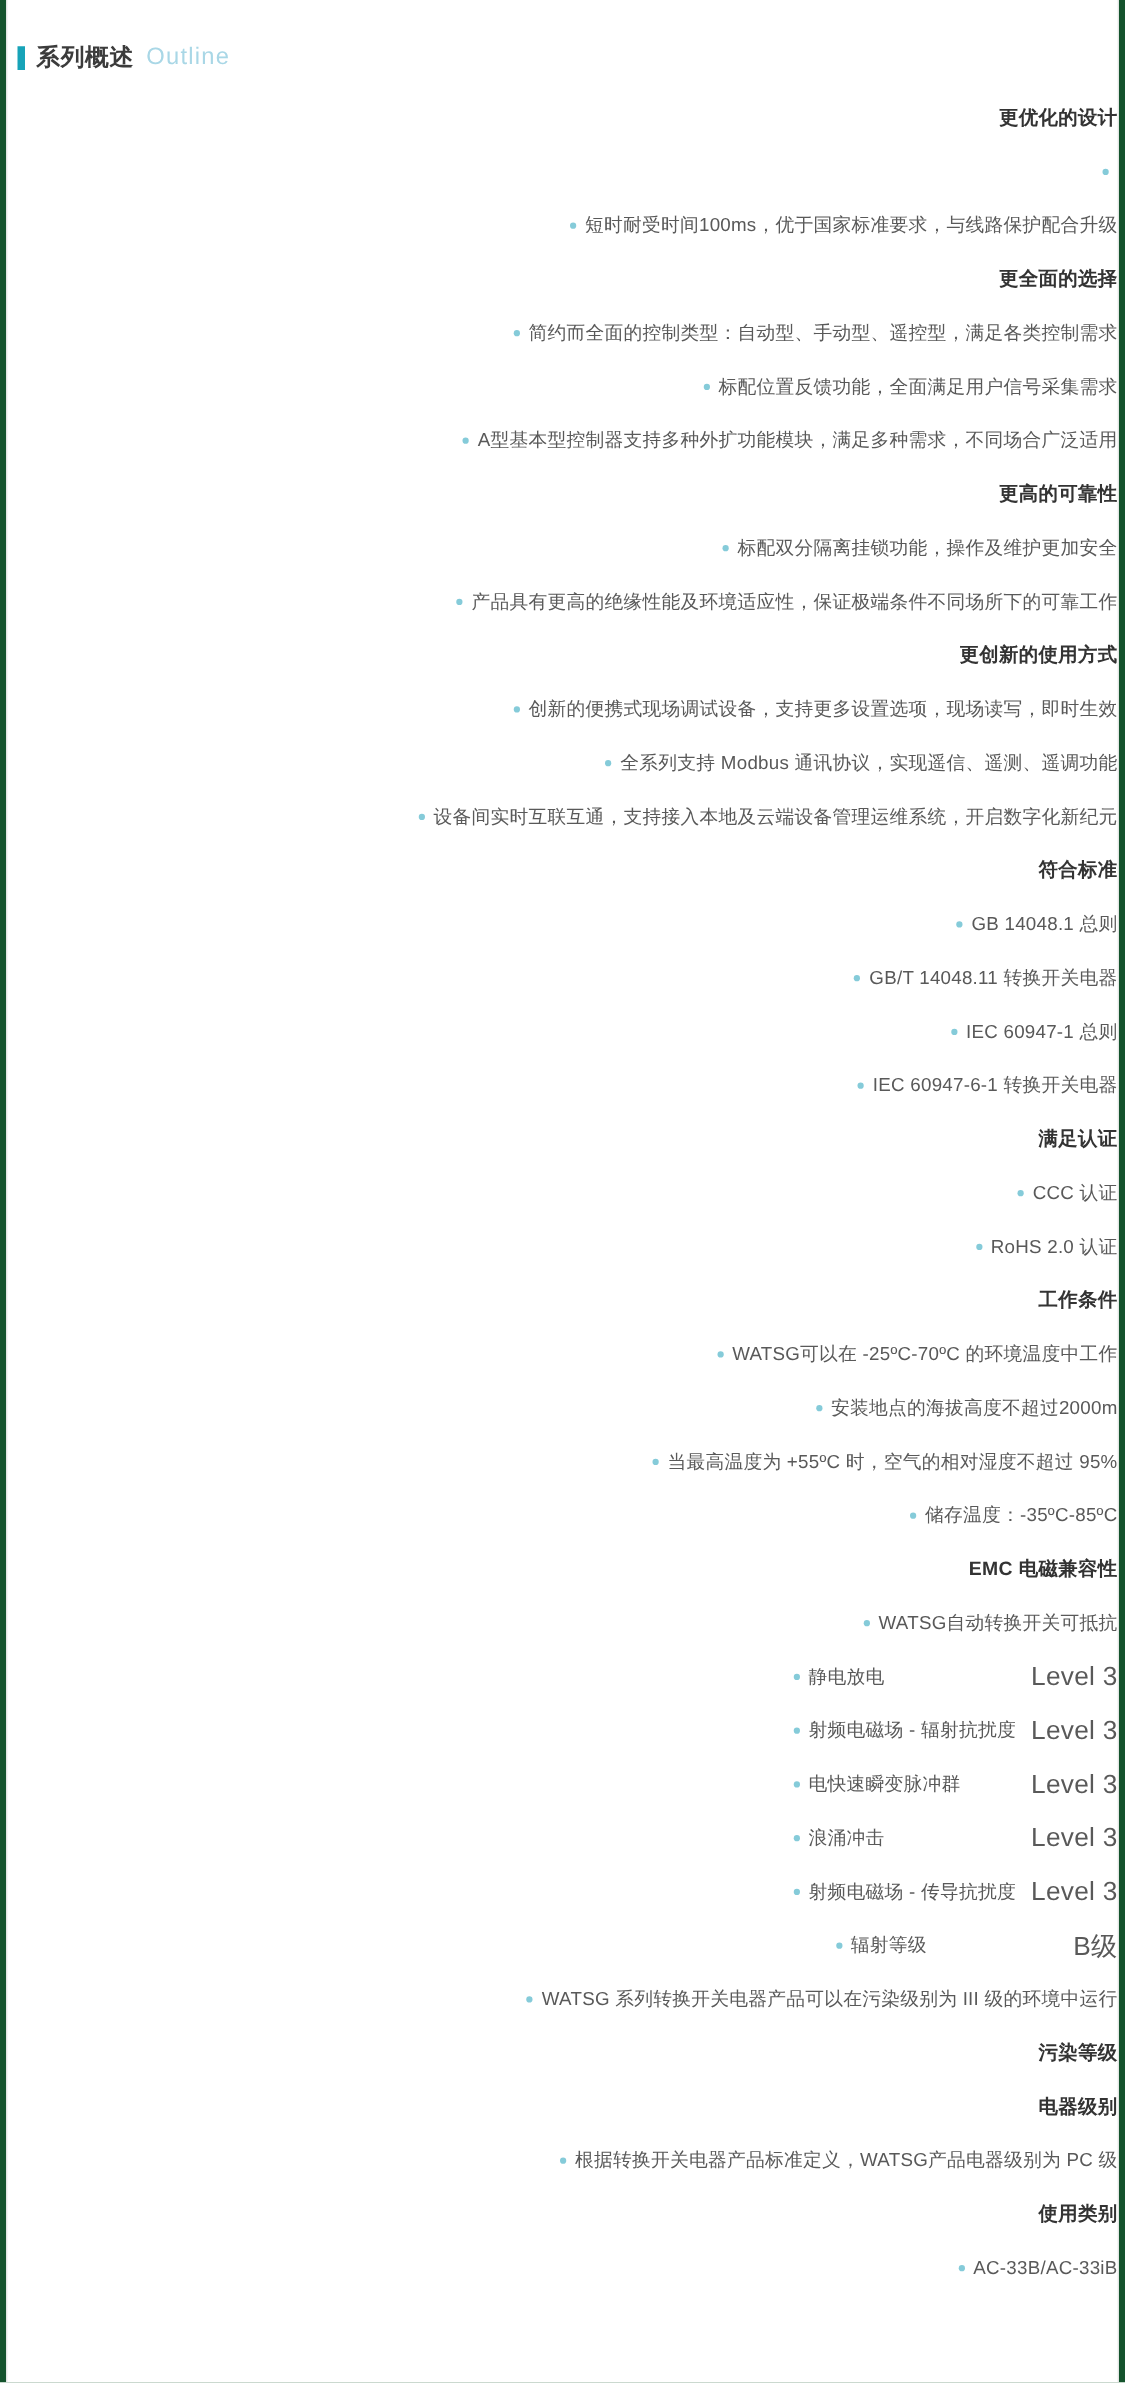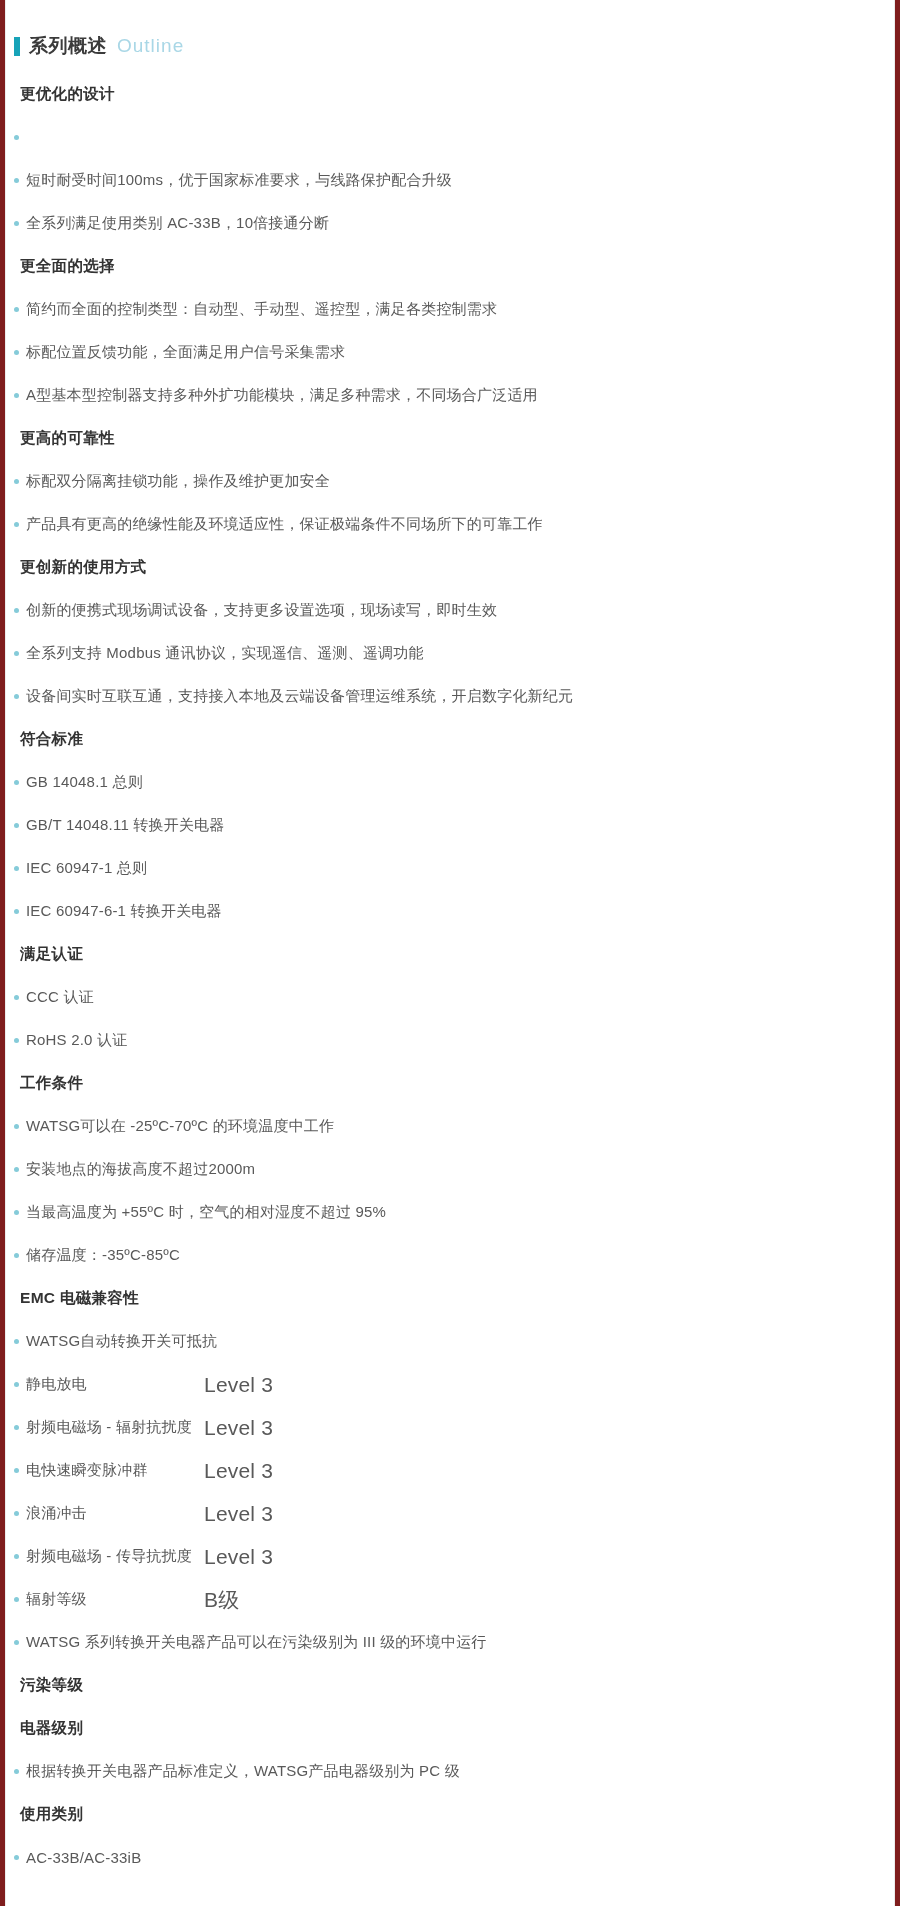--- a/index.html
+++ b/index.html
@@ -5,21 +5,21 @@
   html, body {
     margin: 0;
     padding: 0;
     background: #ffffff;
     font-family: "Liberation Sans", "DejaVu Sans", sans-serif;
   }
   .viewport {
     position: relative;
     width: 900px;
     height: 1906px;
-    background: #7f1d1d;
+    background: #14532d;
     overflow: hidden;
   }
   .page-card {
     position: absolute;
     left: 5px;
     right: 5px;
     top: 0;
     bottom: 0;
     background: #ffffff;
     border-left: 1px solid #ececec;
@@ -54,20 +54,21 @@
     letter-spacing: 1px;
   }
   .sections {
     margin-top: 14px;
   }
   .row {
     height: 43px;
     display: flex;
     align-items: center;
     box-sizing: border-box;
+    justify-content: flex-end;
   }
   .heading-row {
     padding-left: 14px;
   }
   .heading-text {
     font-size: 15.5px;
     font-weight: 700;
     color: #333333;
     letter-spacing: 0.3px;
   }
@@ -115,24 +116,20 @@
         <div class="row heading-row">
           <span class="heading-text">更优化的设计</span>
         </div>
         <div class="row bullet-row">
           <span class="dot"></span>
         </div>
         <div class="row bullet-row">
           <span class="dot"></span>
           <span class="item-text">短时耐受时间100ms，优于国家标准要求，与线路保护配合升级</span>
         </div>
-        <div class="row bullet-row">
-          <span class="dot"></span>
-          <span class="item-text">全系列满足使用类别 AC-33B，10倍接通分断</span>
-        </div>
         <div class="row heading-row">
           <span class="heading-text">更全面的选择</span>
         </div>
         <div class="row bullet-row">
           <span class="dot"></span>
           <span class="item-text">简约而全面的控制类型：自动型、手动型、遥控型，满足各类控制需求</span>
         </div>
         <div class="row bullet-row">
           <span class="dot"></span>
           <span class="item-text">标配位置反馈功能，全面满足用户信号采集需求</span>

